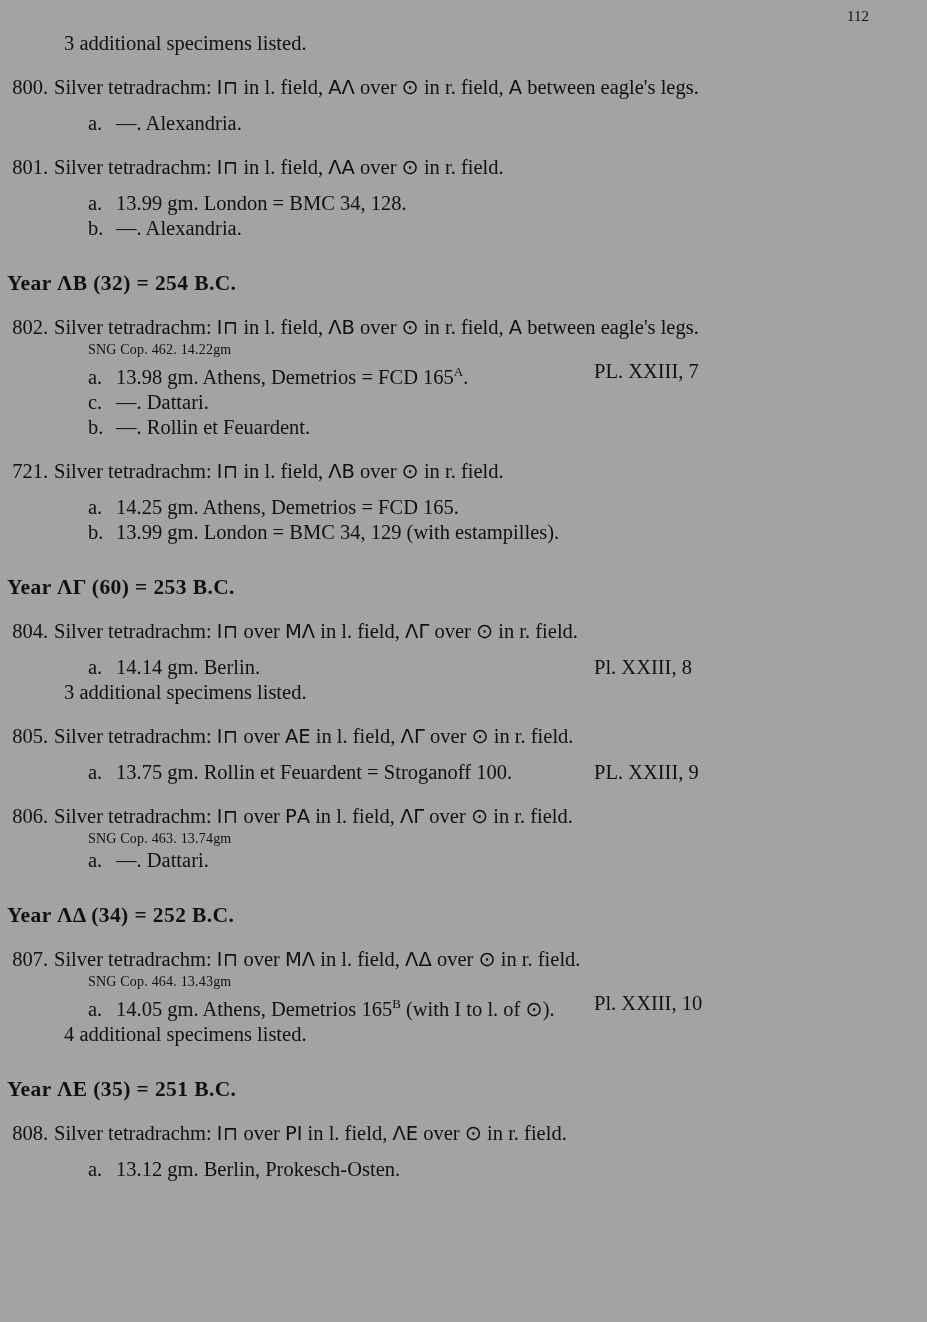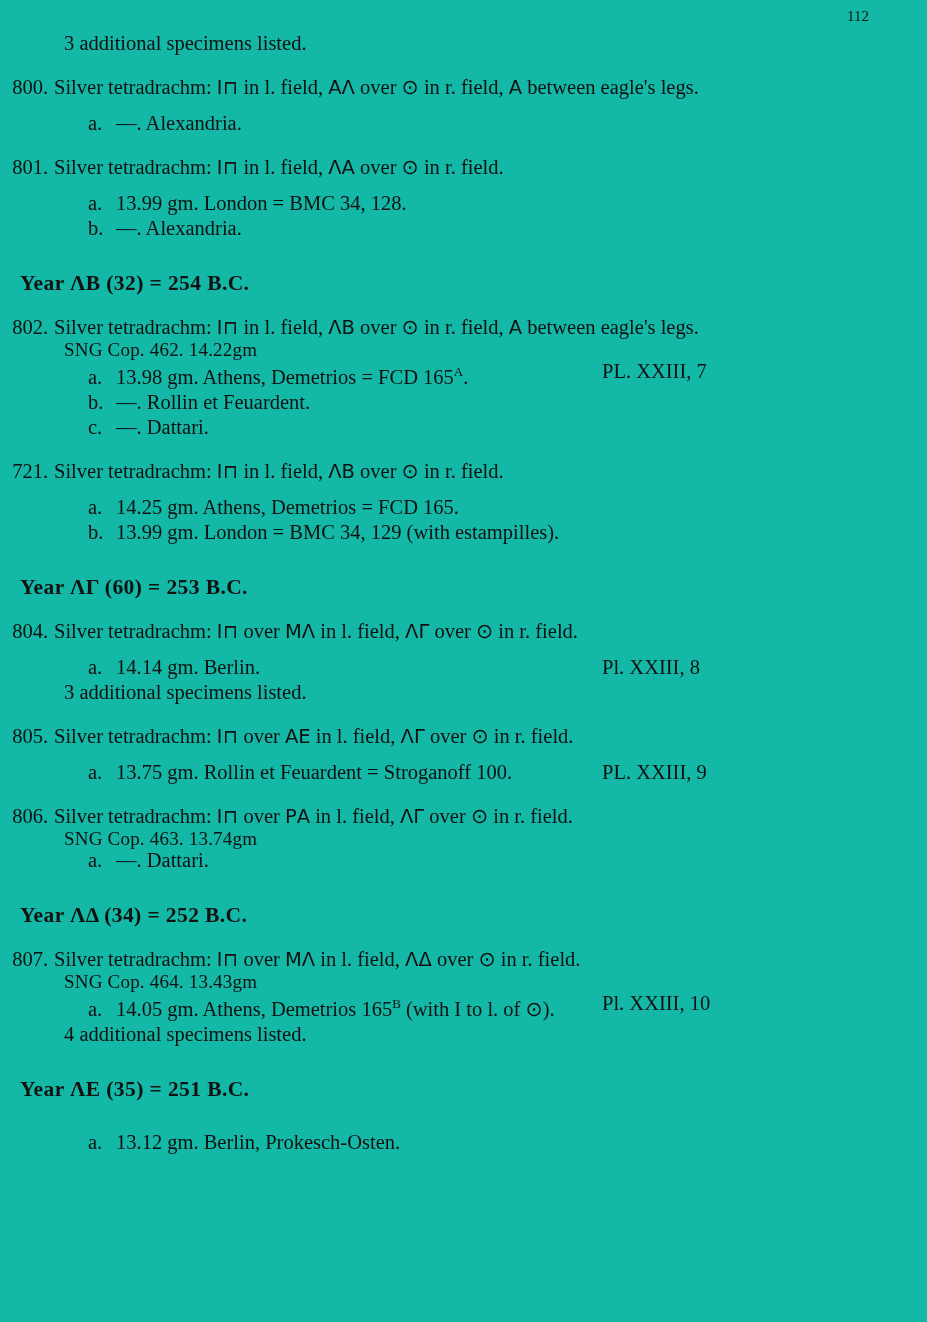--- a/index.html
+++ b/index.html
@@ -4,21 +4,21 @@
 <style>
   html, body {
     margin: 0;
     padding: 0;
     background: #ffffff;
   }
   .page {
     position: relative;
     width: 927px;
     height: 1322px;
-    background: #14b8a6;
+    background: #a3a3a3;
     font-family: "Liberation Serif", serif;
     color: #111111;
     overflow: hidden;
   }
   .page-number {
     position: absolute;
     top: 8px;
     right: 58px;
     font-size: 15px;
     font-family: "Liberation Serif", serif;
@@ -48,51 +48,51 @@
   .num {
     display: inline-block;
     width: 48px;
     text-align: right;
     padding-right: 6px;
   }
   .maintext {
     display: inline;
   }
   .ref {
-    padding-left: 64px;
-    font-size: 19px;
+    padding-left: 88px;
+    font-size: 14px;
     line-height: 18px;
     letter-spacing: 0.2px;
   }
   .sub {
     padding-left: 88px;
     font-size: 20.5px;
     line-height: 25px;
     position: relative;
   }
   .sub .lbl {
     display: inline-block;
     width: 28px;
   }
   .addl {
     padding-left: 64px;
     font-size: 20.5px;
     line-height: 25px;
   }
   .plate {
     position: absolute;
-    right: 8px;
+    right: 16px;
     width: 160px;
     text-align: left;
     font-size: 20.5px;
   }
   .year-head {
     font-weight: bold;
     font-size: 21.5px;
-    padding-left: 20px;
+    padding-left: 7px;
     letter-spacing: 0.4px;
   }
   .gap-s { height: 10px; }
   .gap-m { height: 18px; }
   .gap-xl { height: 30px; }
   .mono-sym {
     font-family: "DejaVu Sans", sans-serif;
     font-size: 19px;
     letter-spacing: 0.5px;
   }
@@ -152,24 +152,24 @@
     <div class="entry">
       <div class="line">
         <span class="num">802.</span><span>Silver tetradrachm: </span><span class="mono-sym">I⊓</span><span> in l. field, </span><span class="gk">ΛΒ</span><span> over ⊙ in r. field, </span><span class="gk">Α</span><span> between eagle's legs.</span>
       </div>
       <div class="ref">SNG Cop. 462.  14.22gm</div>
       <div class="sub rowwrap">
         <span class="lbl">a.</span><span>13.98 gm. Athens, Demetrios = FCD 165</span><span class="sup">A</span><span>.</span>
         <span class="plate">PL. XXIII, 7</span>
       </div>
       <div class="sub">
+        <span class="lbl">c.</span><span>—. Dattari.</span>
+      </div>
+      <div class="sub">
         <span class="lbl">b.</span><span>—. Rollin et Feuardent.</span>
-      </div>
-      <div class="sub">
-        <span class="lbl">c.</span><span>—. Dattari.</span>
       </div>
     </div>
 
     <div class="gap-m"></div>
 
     <div class="entry">
       <div class="line">
         <span class="num">721.</span><span>Silver tetradrachm: </span><span class="mono-sym">I⊓</span><span> in l. field, </span><span class="gk">ΛΒ</span><span> over ⊙ in r. field.</span>
       </div>
       <div class="gap-s"></div>
@@ -239,20 +239,23 @@
       </div>
       <div class="addl">4 additional specimens listed.</div>
     </div>
 
     <div class="gap-xl"></div>
 
     <div class="year-head">Year  ΛΕ  (35)  =  251 B.C.</div>
     <div class="gap-m"></div>
 
     <div class="entry">
+      <div class="line">
+        <span class="num">808.</span><span>Silver tetradrachm: </span><span class="mono-sym">I⊓</span><span> over </span><span class="gk">ΡΙ</span><span> in l. field, </span><span class="gk">ΛΕ</span><span> over ⊙ in r. field.</span>
+      </div>
       <div class="gap-s"></div>
       <div class="sub">
         <span class="lbl">a.</span><span>13.12 gm. Berlin, Prokesch-Osten.</span>
       </div>
     </div>
 
   </div>
 </div>
 
 </body></html>

